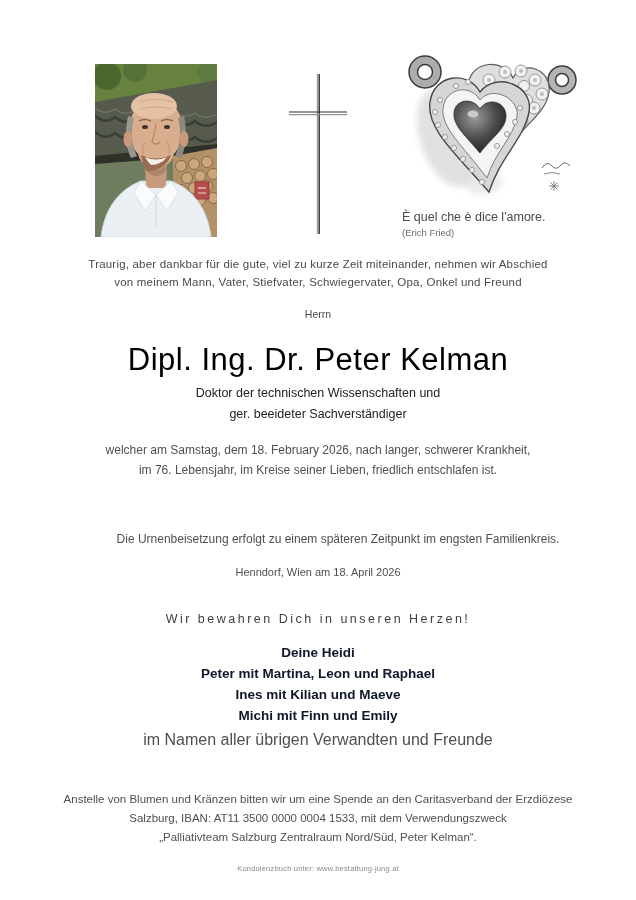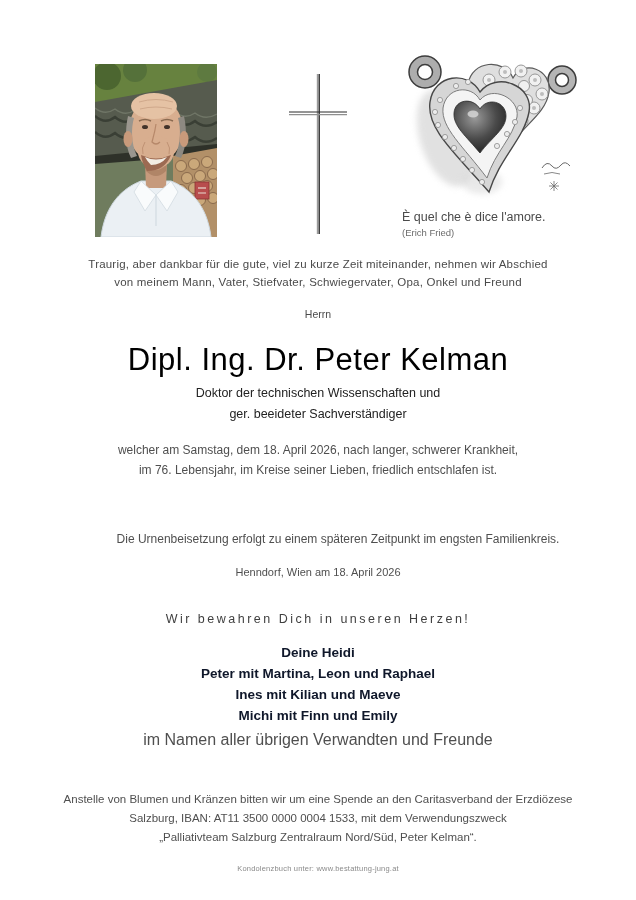--- a/index.html
+++ b/index.html
@@ -197,21 +197,21 @@
   <div class="abs center salutation">Herrn</div>
 
   <div class="abs center deceased-name">Dipl. Ing. Dr. Peter Kelman</div>
 
   <div class="abs center titles">
     <span class="line">Doktor der technischen Wissenschaften und</span>
     <span class="line">ger. beeideter Sachverständiger</span>
   </div>
 
   <div class="abs center death">
-    <span class="line">welcher am Samstag, dem 18. April 2026, nach langer, schwerer Krankheit,</span>
+    <span class="line">welcher am Samstag, dem 18. February 2026, nach langer, schwerer Krankheit,</span>
     <span class="line">im 76. Lebensjahr, im Kreise seiner Lieben, friedlich entschlafen ist.</span>
   </div>
 
 
   <div class="abs center urn">Die Urnenbeisetzung erfolgt zu einem späteren Zeitpunkt im engsten Familienkreis.</div>
 
   <div class="abs center dateline">Henndorf, Wien am 18. April 2026</div>
 
   <div class="abs center motto">Wir bewahren Dich in unseren Herzen!</div>
 

